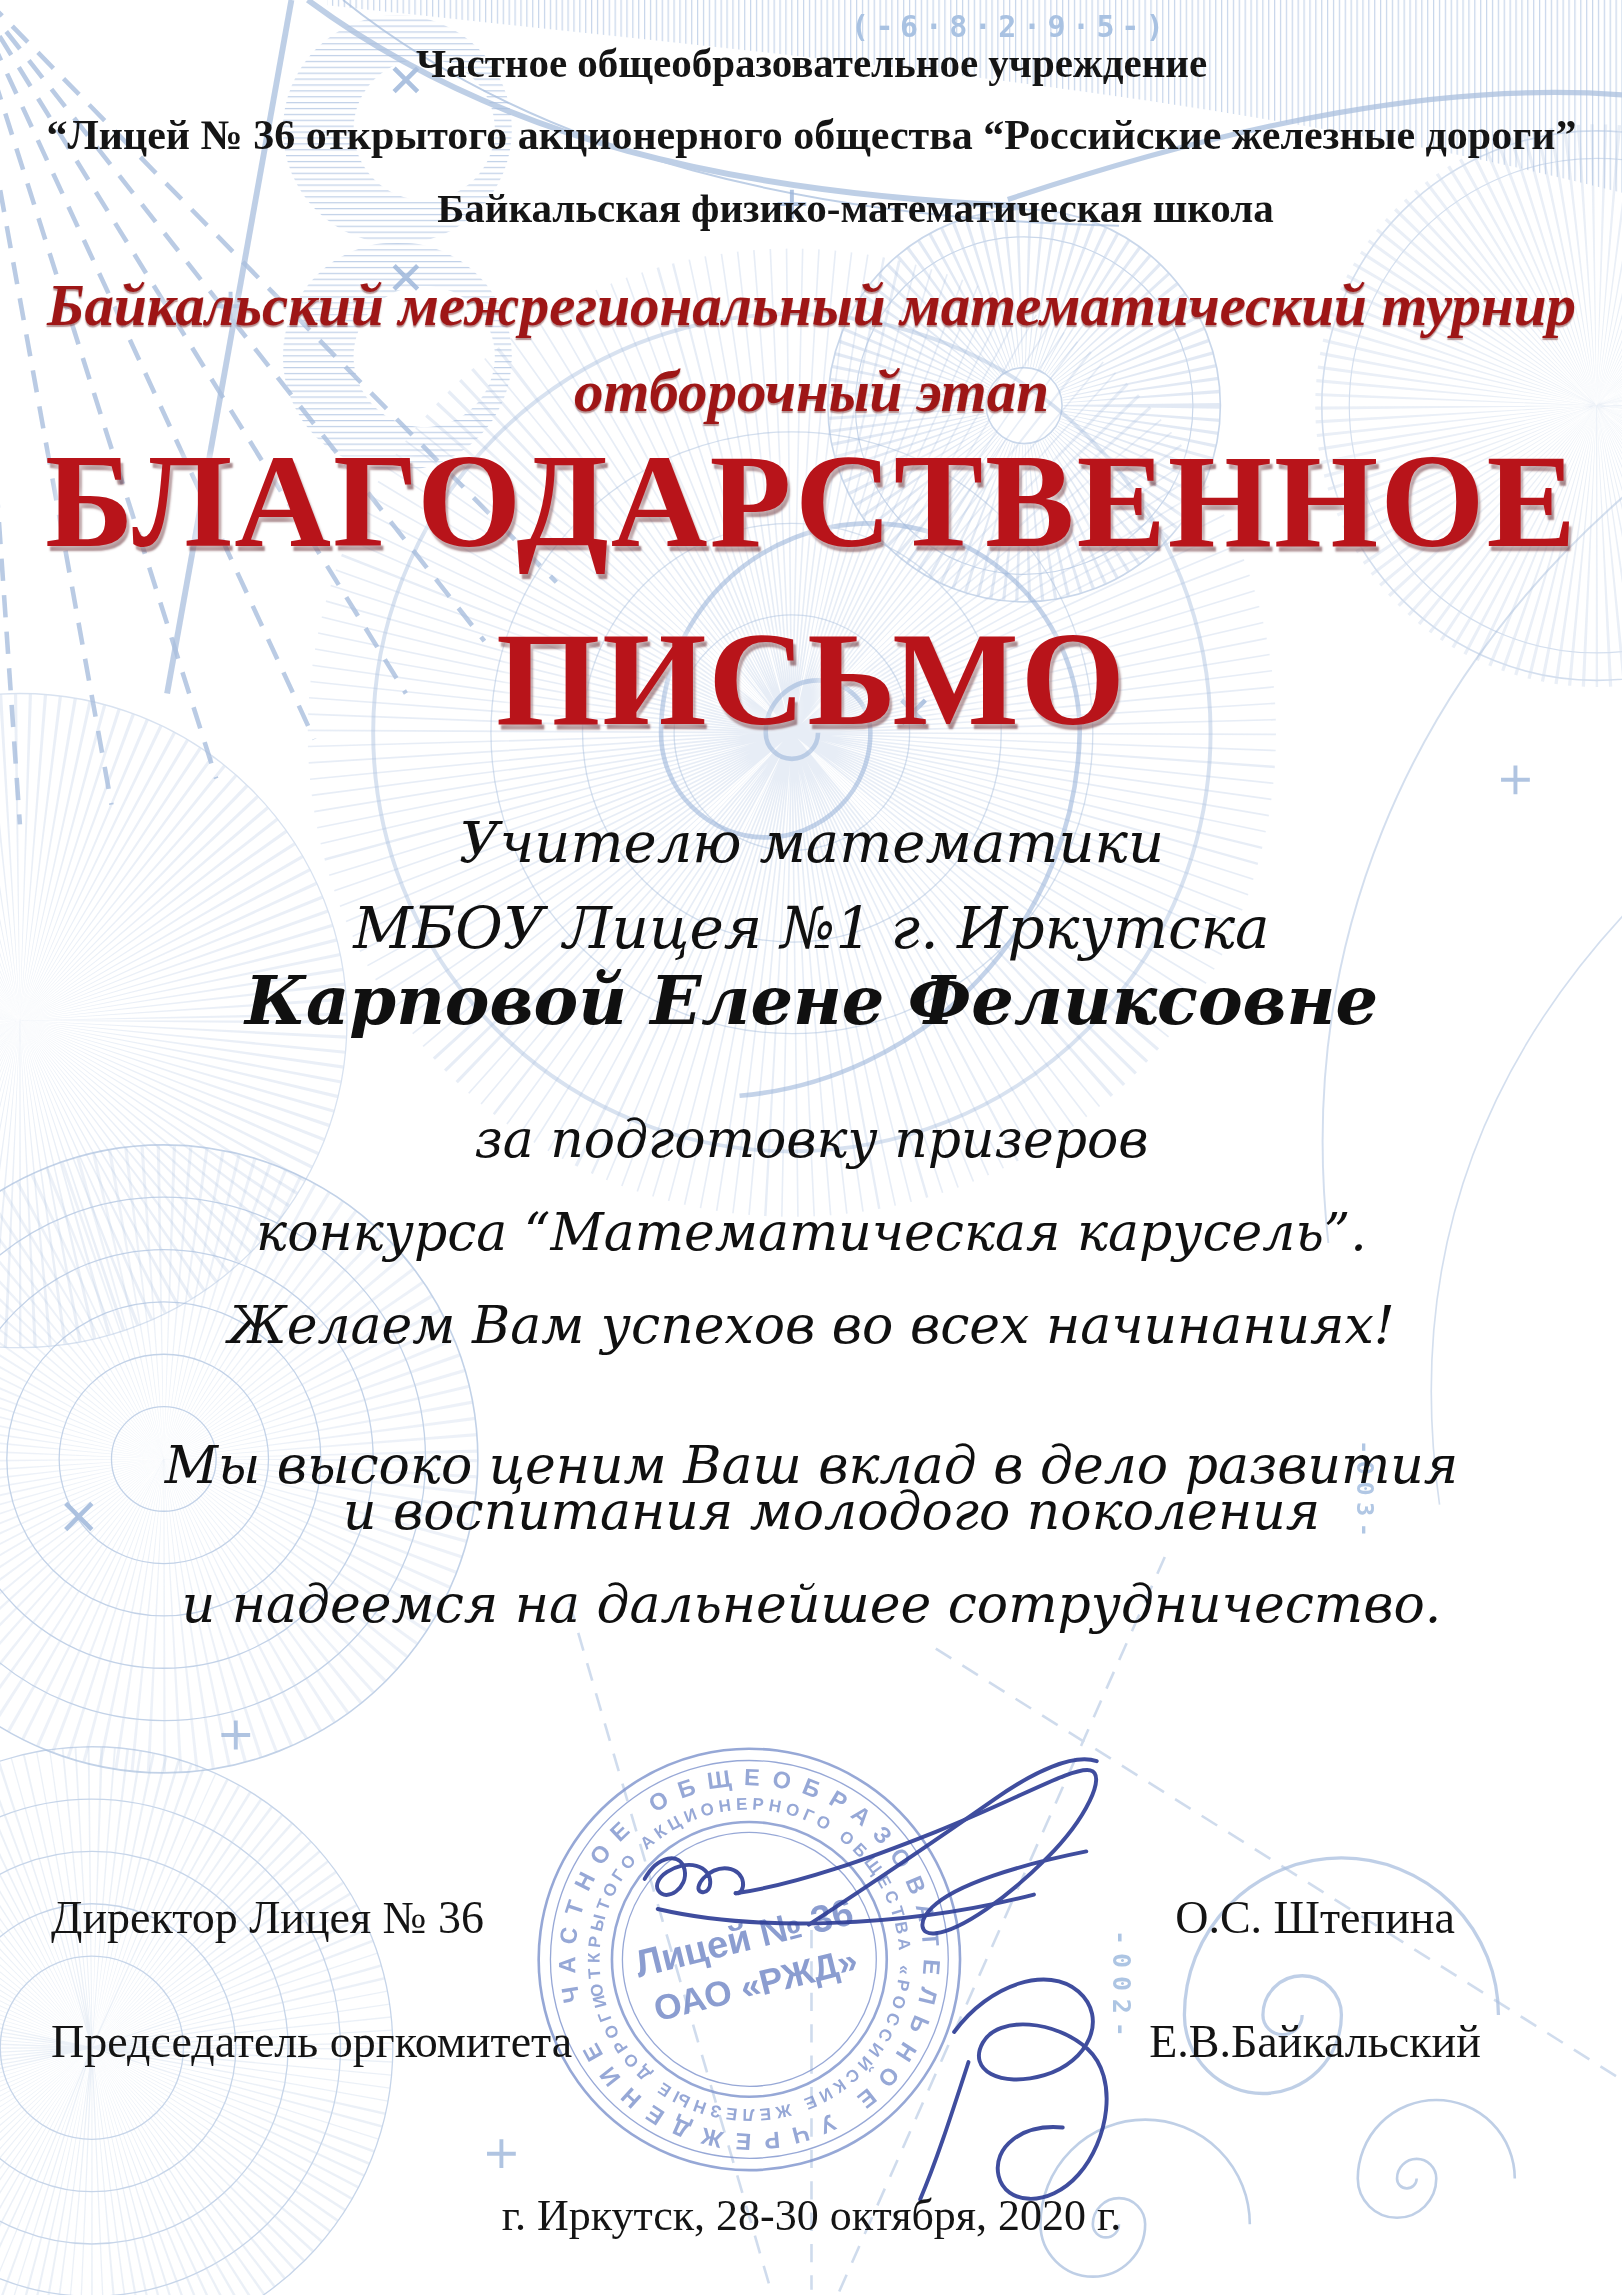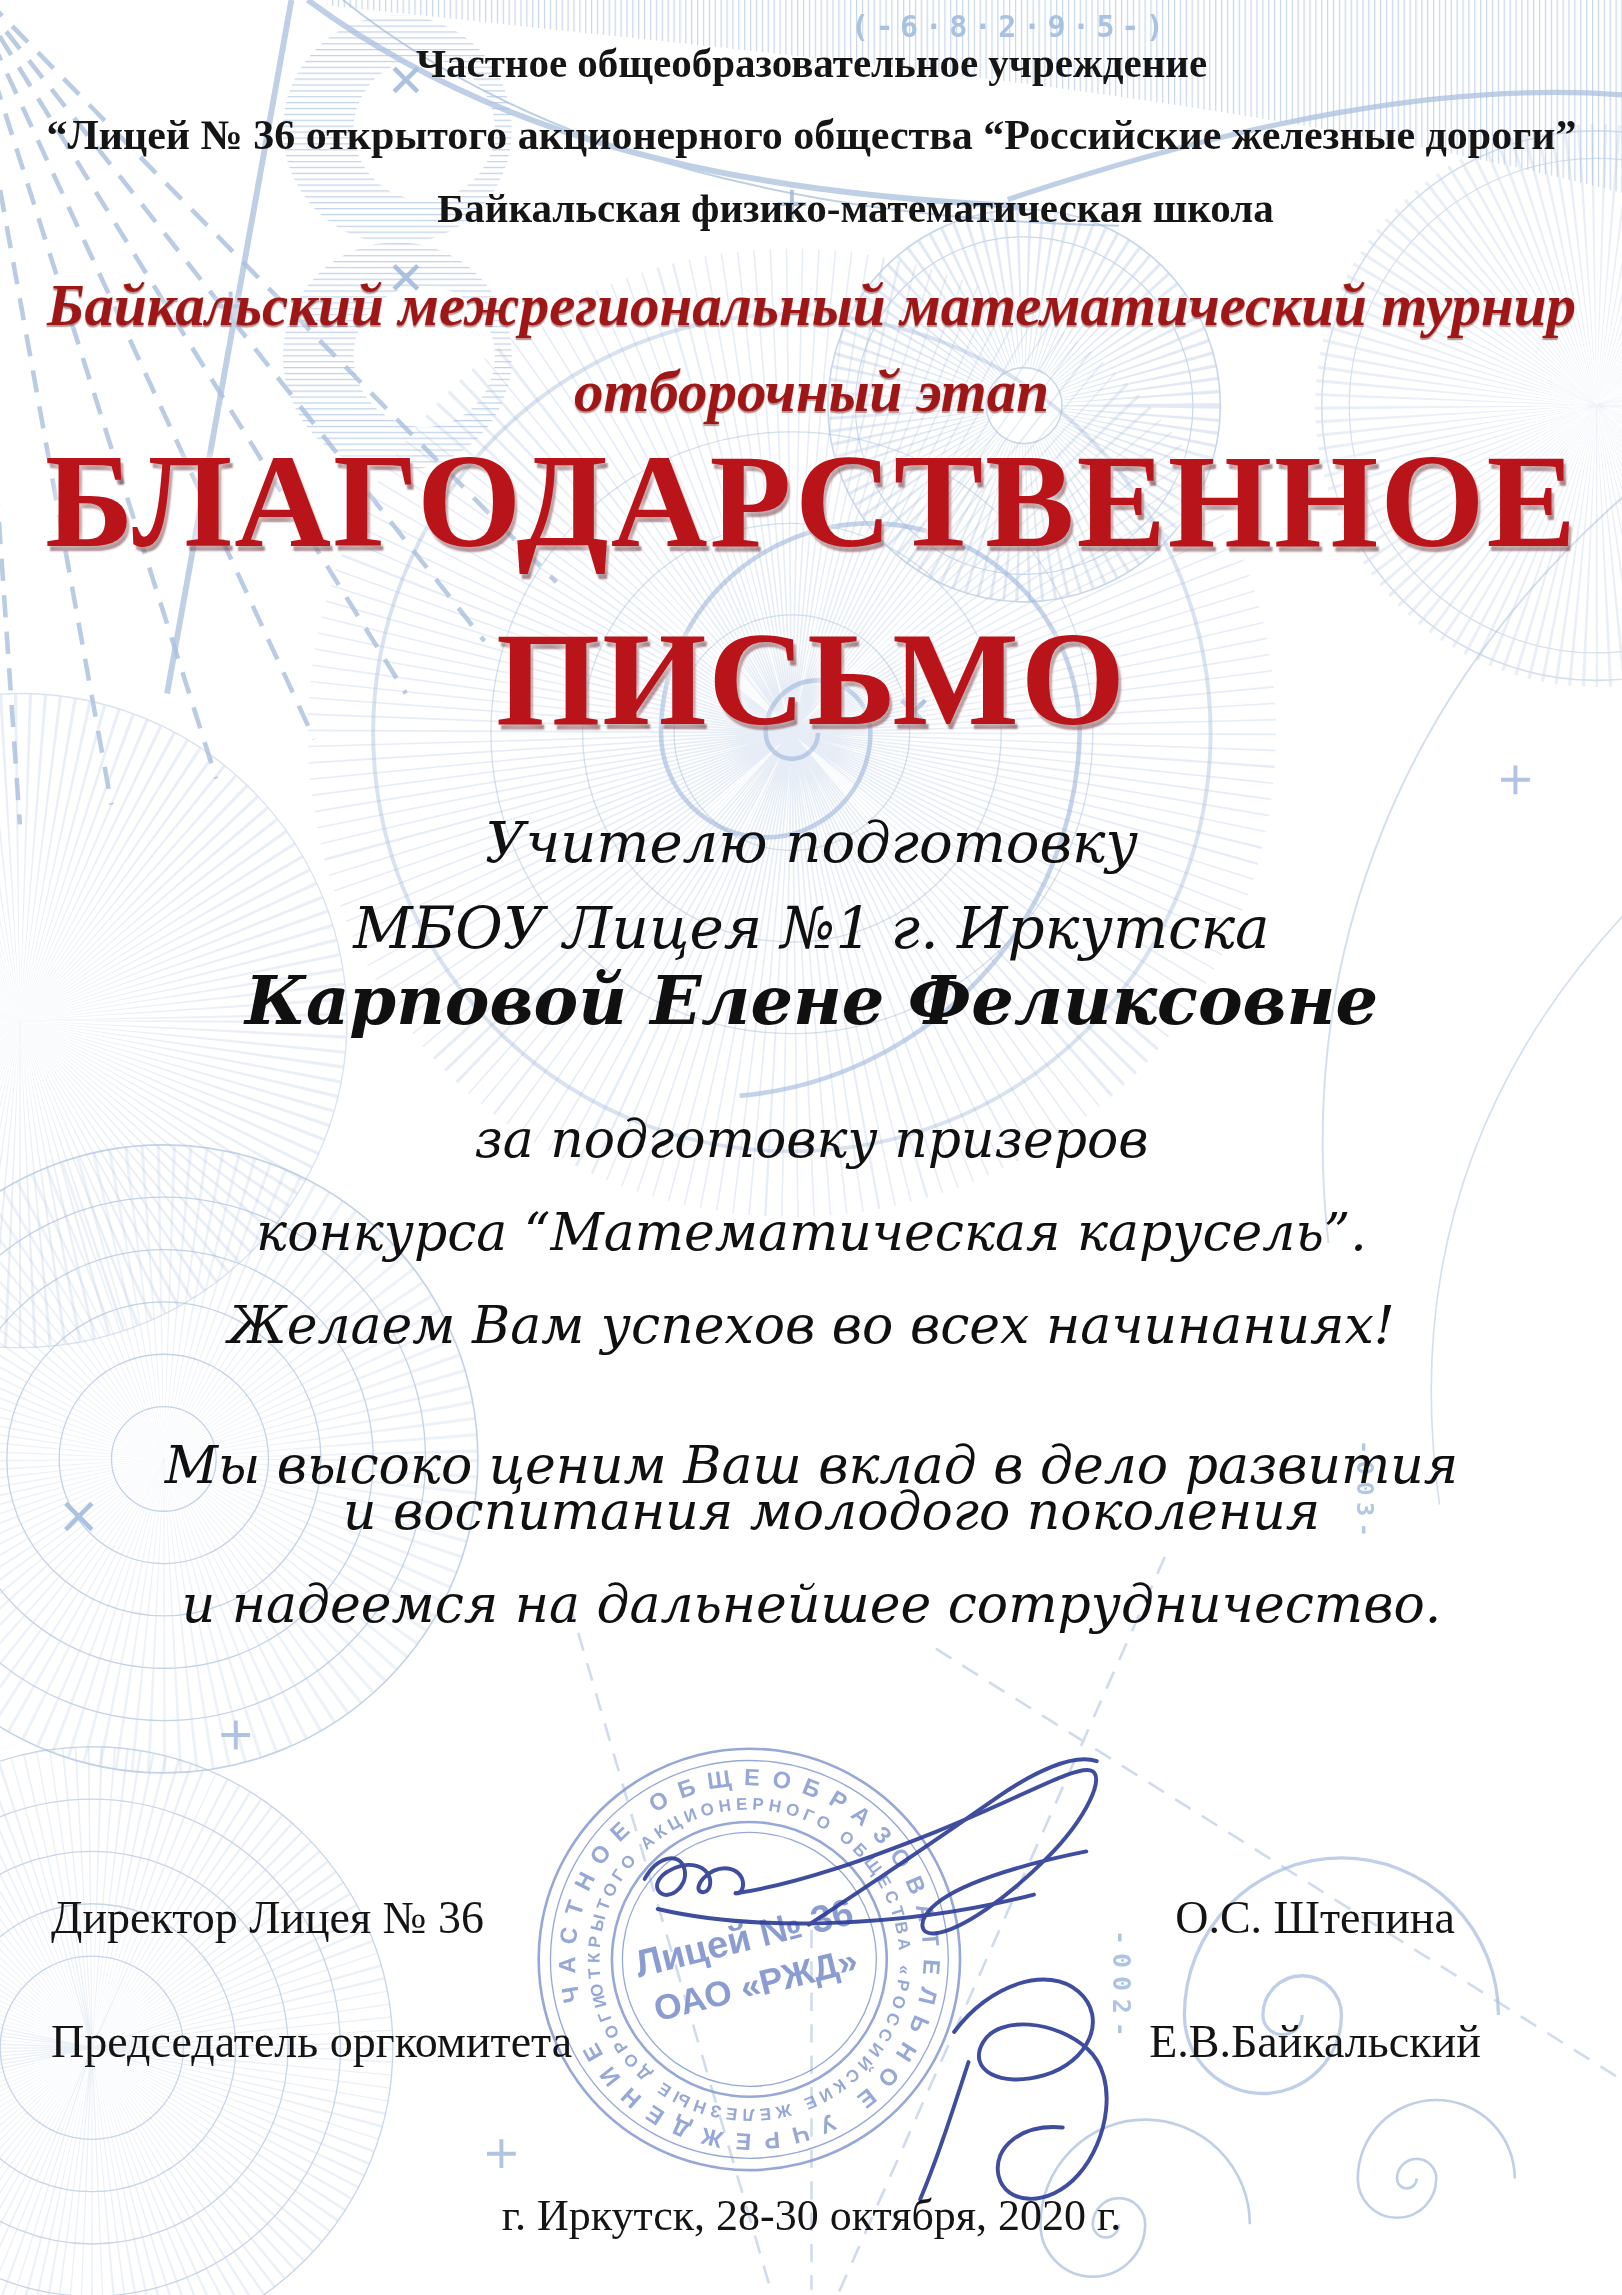--- a/index.html
+++ b/index.html
@@ -202,21 +202,21 @@
   <div class="t org org1">Частное общеобразовательное  учреждение</div>
   <div class="t org org2">“Лицей № 36  открытого акционерного общества “Российские железные дороги”</div>
   <div class="t org org3">Байкальская физико-математическая школа</div>
 
   <div class="t ev ev1">Байкальский межрегиональный математический турнир</div>
   <div class="t ev ev2">отборочный этап</div>
 
   <div class="t big big1">БЛАГОДАРСТВЕННОЕ</div>
   <div class="t big big2">ПИСЬМО</div>
 
-  <div class="t script rc1">Учителю подготовку</div>
+  <div class="t script rc1">Учителю математики</div>
   <div class="t script rc2">МБОУ Лицея №1  г. Иркутска</div>
   <div class="t script rcname">Карповой Елене Феликсовне</div>
 
   <div class="t script bl bl1">за подготовку призеров</div>
   <div class="t script bl bl2">конкурса “Математическая карусель”.</div>
   <div class="t script bl bl3">Желаем Вам успехов во всех начинаниях!</div>
   <div class="t script bl bl4">Мы высоко ценим Ваш вклад в дело развития</div>
   <div class="t script bl bl5">и воспитания молодого поколения</div>
   <div class="t script bl bl6">и надеемся на дальнейшее сотрудничество.</div>
 

